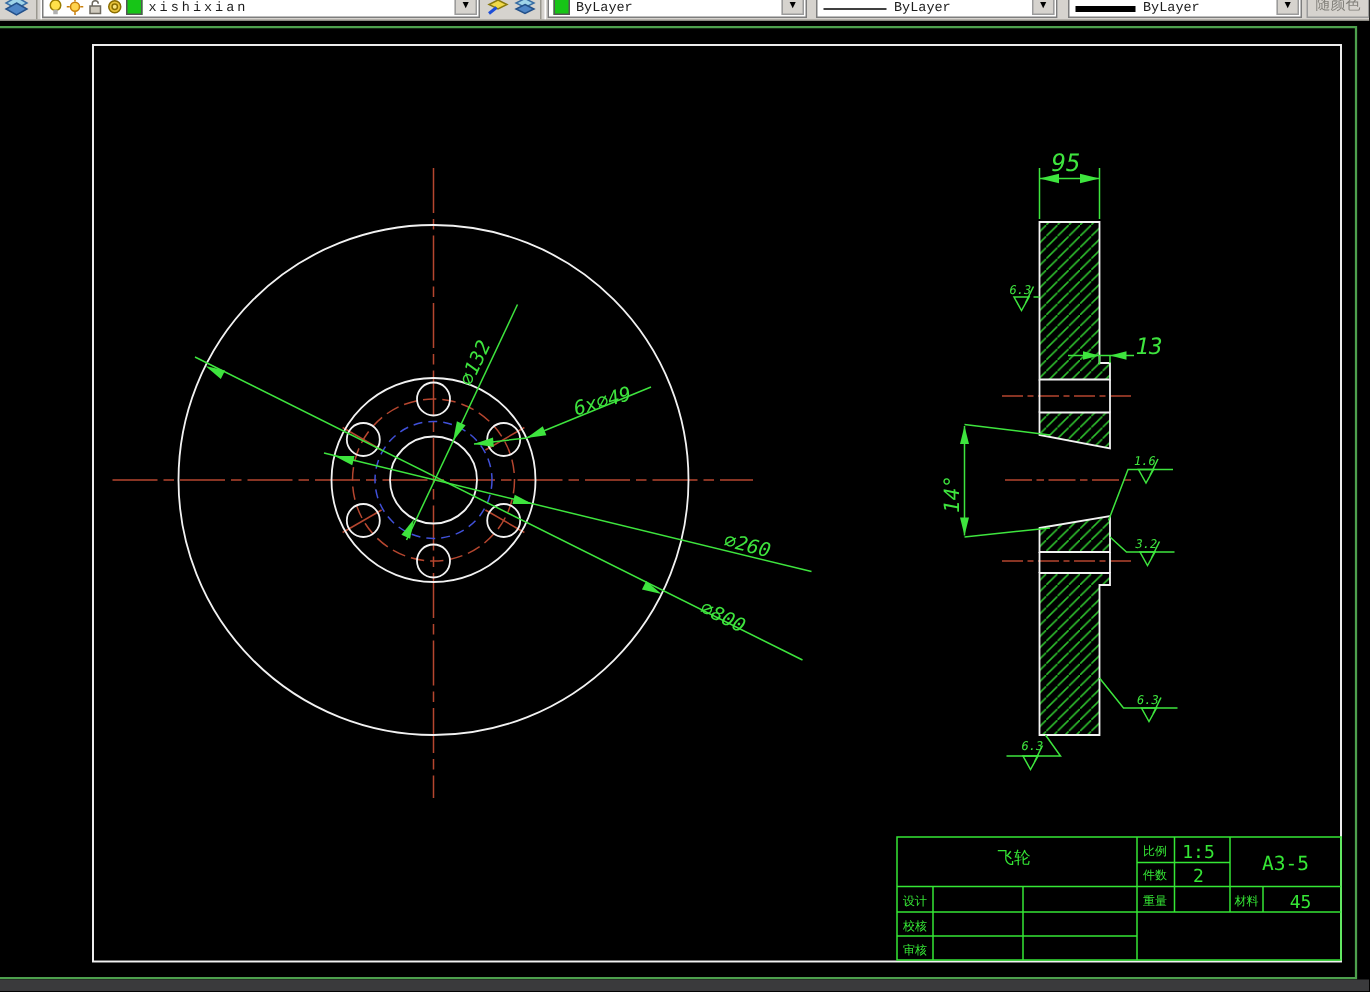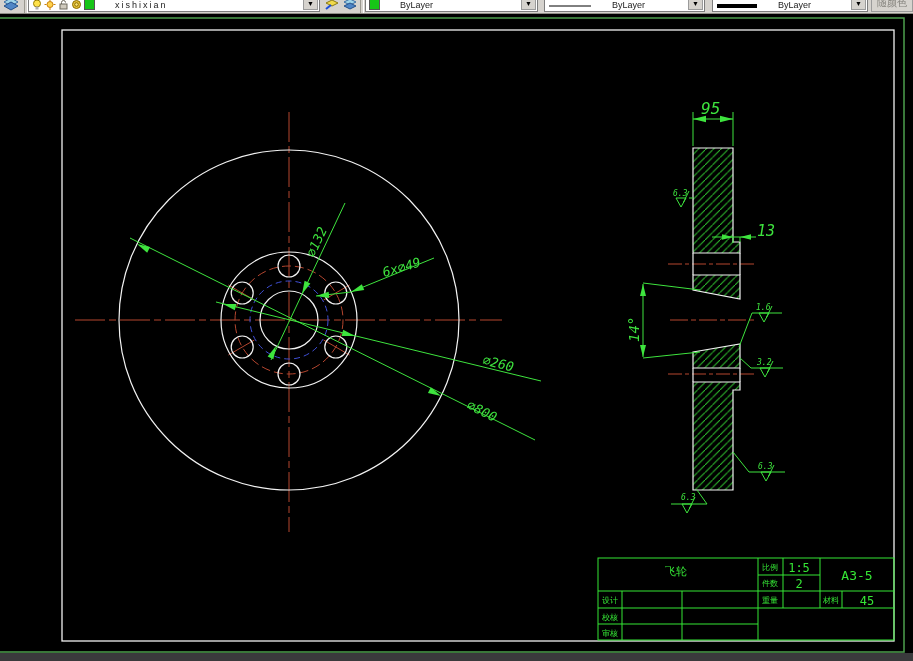--- a/index.html
+++ b/index.html
@@ -3,22 +3,22 @@
 <meta charset="utf-8">
 <style>
   html,body{margin:0;padding:0;background:#000;}
   #screen{position:relative;width:913px;height:661px;background:#000;overflow:hidden;
           font-family:"Liberation Sans",sans-serif;}
   
   #toolbar{position:absolute;left:0;top:0;width:913px;height:13px;background:#d6d3ce;
            border-bottom:1px solid #8f8d86;overflow:hidden;}
   .combo{position:absolute;top:-8px;height:20px;background:#fff;border:1px solid #7d7d7d;
          display:flex;align-items:flex-end;padding:0 1px 1px 3px;box-sizing:border-box;}
-  .combo-text{font-family:Liberation Sans, sans-serif;font-size:9px;color:#1c1c1c;
-              line-height:10px;margin-left:20px;white-space:nowrap;}
+  .combo-text{font-family:Liberation Mono, monospace;font-size:9px;color:#1c1c1c;
+              line-height:10px;margin-left:4px;white-space:nowrap;}
   .dd{margin-left:auto;width:13px;height:12px;background:#d6d3ce;border:1px solid #9b9b9b;
       display:flex;align-items:center;justify-content:center;font-size:7px;color:#000;}
   .sw{width:9px;height:9px;background:#17c517;border:1px solid #555;flex:0 0 auto;}
   .mini{display:flex;align-items:flex-end;gap:2px;}
   .tb-btn{position:absolute;top:-6px;width:15px;height:18px;}
   .plot{position:absolute;top:-8px;height:20px;background:#d6d3ce;border:1px solid #9b9b9b;
         color:#84827c;font-size:10px;display:flex;align-items:flex-end;justify-content:center;
         padding-bottom:1px;box-sizing:border-box;}
   .vsep{position:absolute;top:0;width:2px;height:13px;border-left:1px solid #9a988f;
         border-right:1px solid #fff;}

